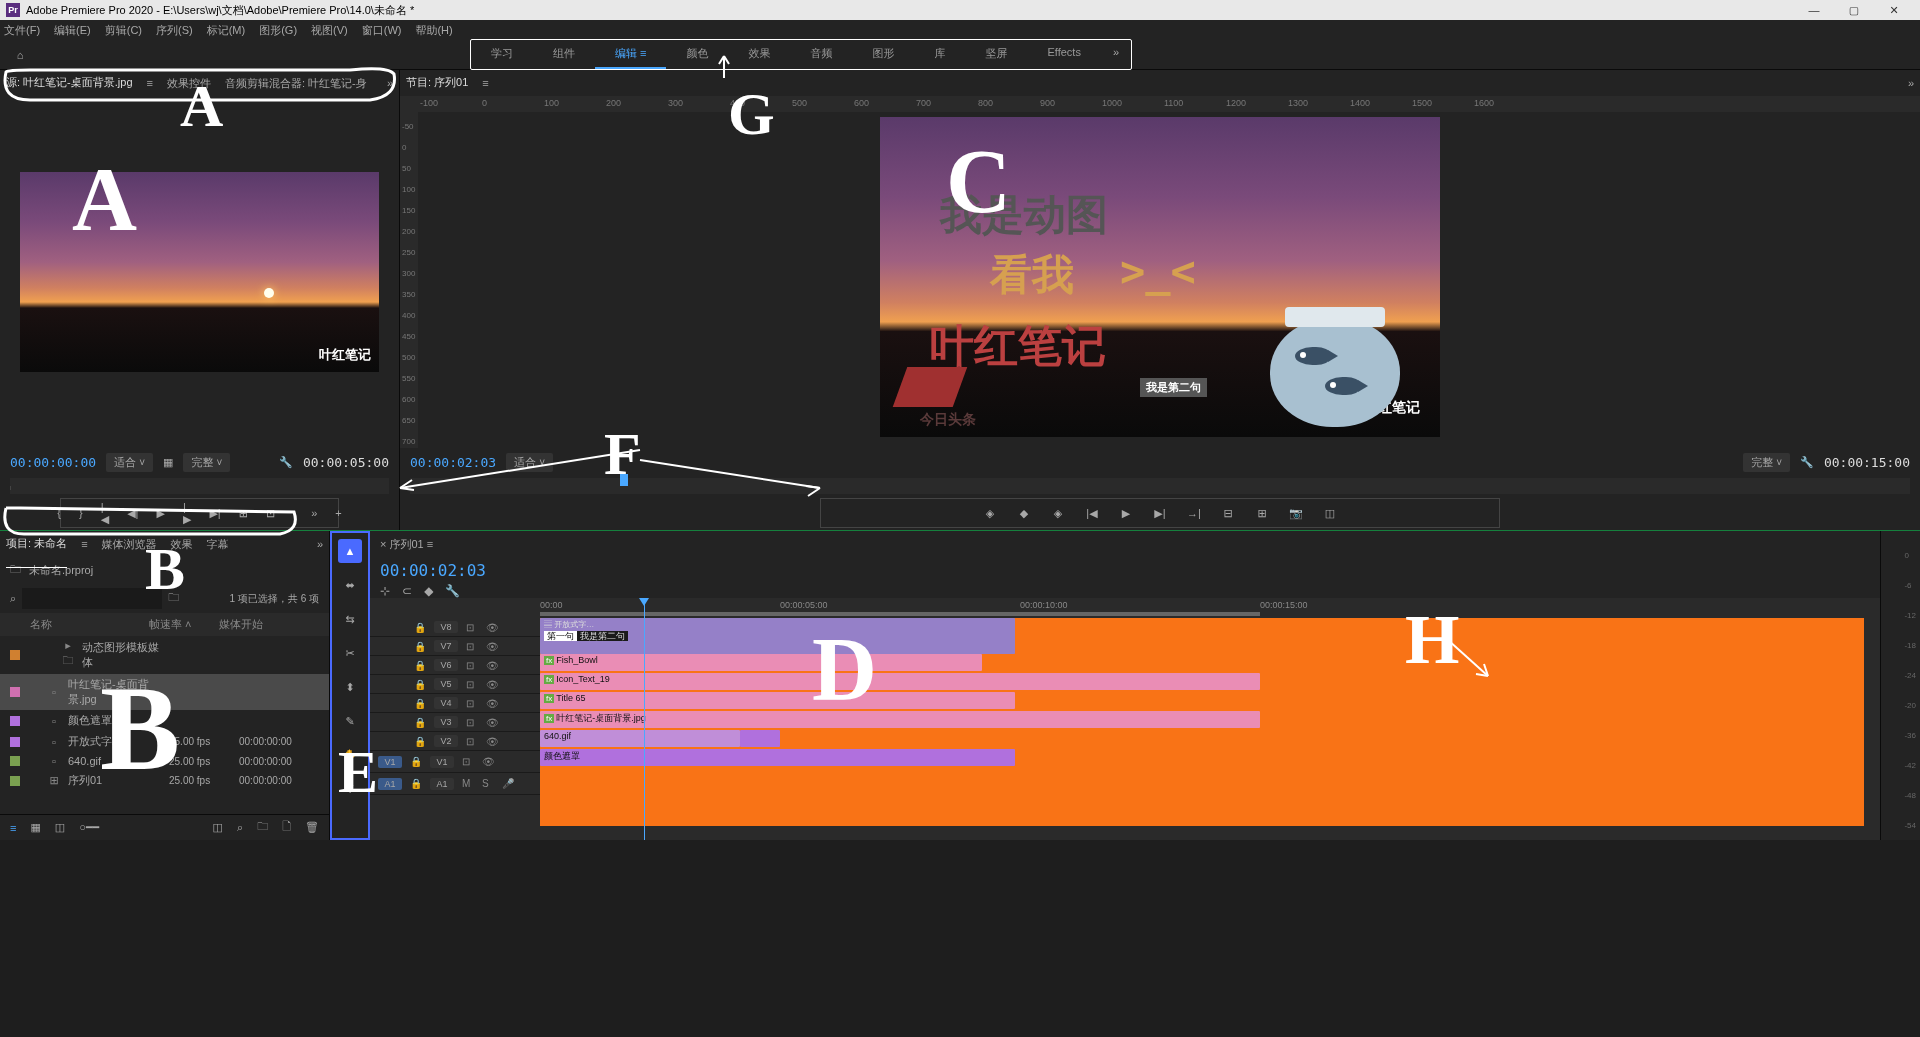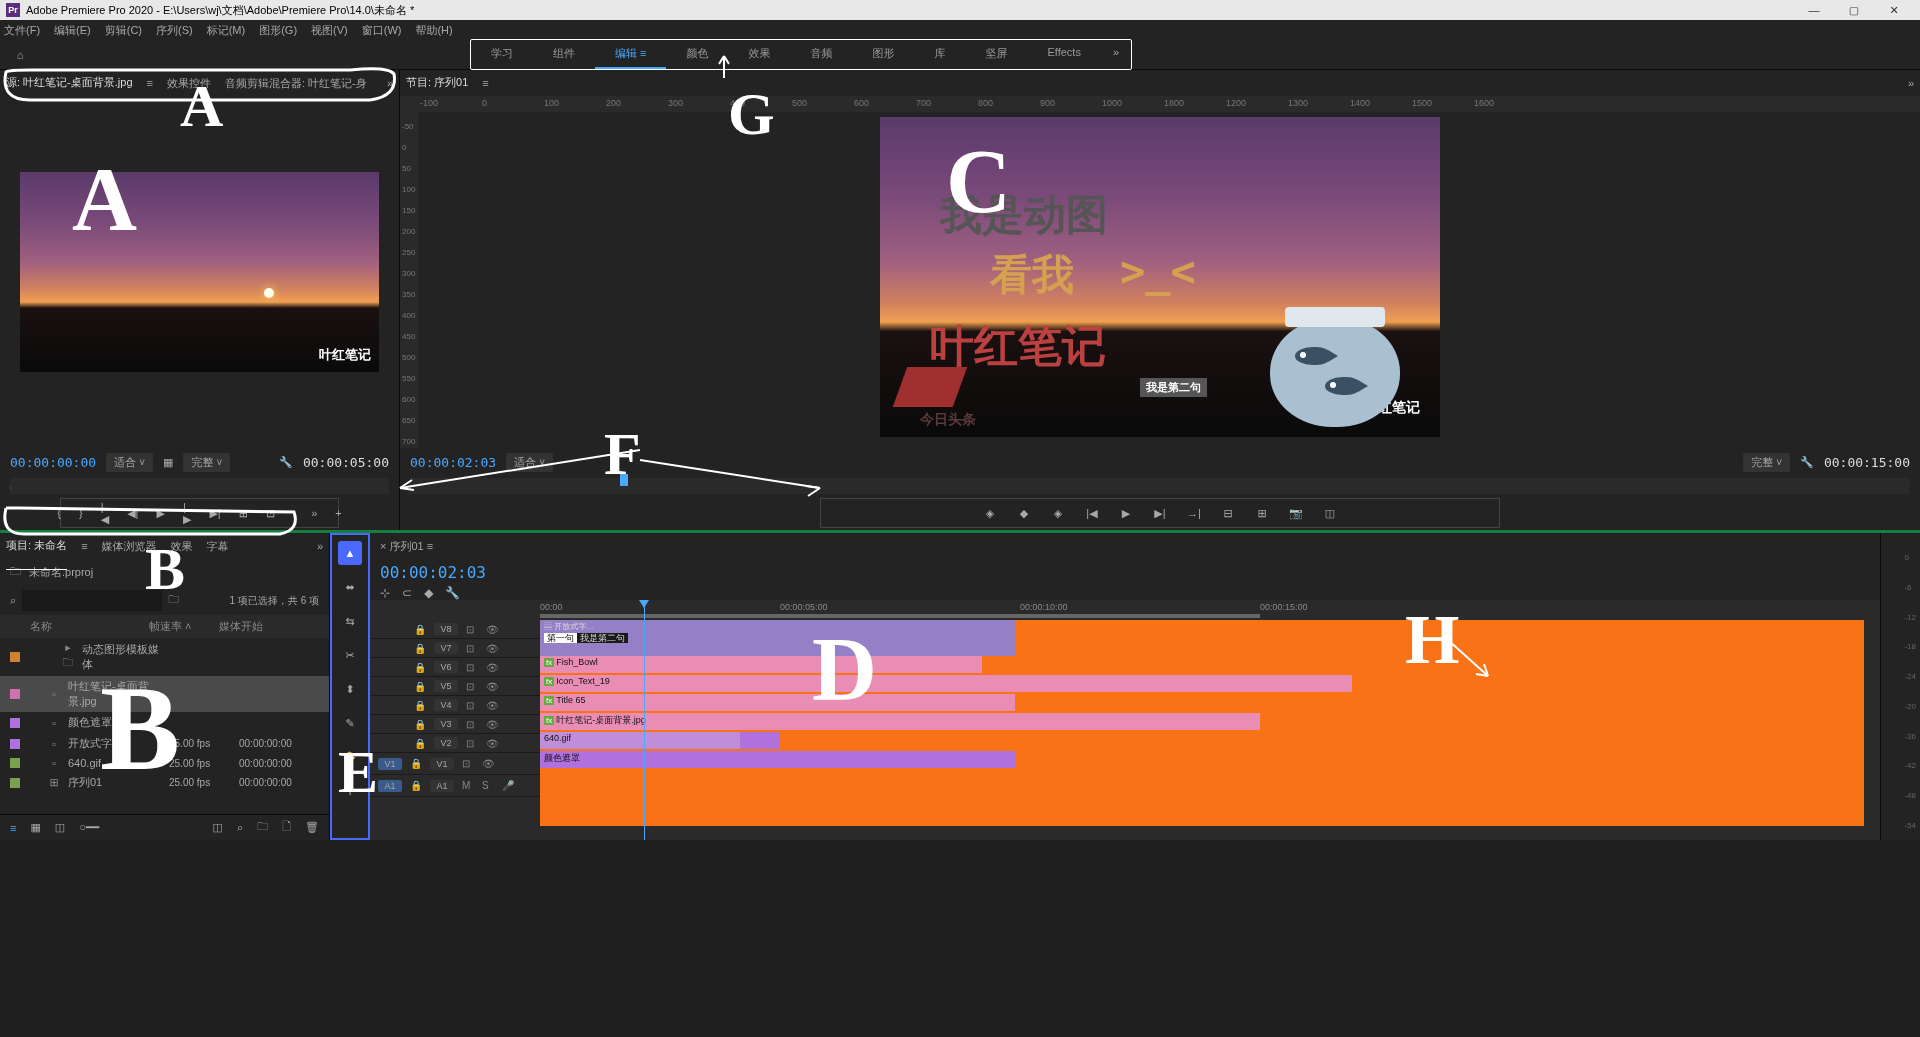--- a/index.html
+++ b/index.html
@@ -69,21 +69,21 @@
 .fishbowl { position: absolute; bottom: 10px; right: 40px; width: 130px; height: 120px; }
 .fishbowl-body { width: 130px; height: 110px; background: #a8c0d0; border-radius: 50% 50% 48% 48%; position: absolute; bottom: 0; }
 .fishbowl-top { width: 100px; height: 20px; background: #e0e8ed; border-radius: 4px; position: absolute; top: 0; left: 15px; }
 .fish { position: absolute; width: 35px; height: 18px; background: #3a5065; border-radius: 50% 40% 40% 50%; }
 .fish::after { content: ''; position: absolute; right: -8px; top: 3px; border-left: 10px solid #3a5065; border-top: 6px solid transparent; border-bottom: 6px solid transparent; }
 .fish-eye { position: absolute; left: 5px; top: 5px; width: 6px; height: 6px; background: #fff; border-radius: 50%; }
 .fish1 { top: 40px; left: 25px; }
 .fish2 { top: 70px; left: 55px; }
 
 
-.bottom { display: flex; height: 310px; border-top: 3px solid #15803d; }
+.bottom { display: flex; height: 310px; border-top: 1px solid #15803d; }
 .project-panel { width: 330px; background: #232323; border-right: 1px solid #0a0a0a; display: flex; flex-direction: column; }
 .proj-info { padding: 4px 10px; display: flex; align-items: center; gap: 8px; }
 .search-row { padding: 4px 10px; display: flex; align-items: center; gap: 6px; }
 .search-input { background: #1a1a1a; border: none; padding: 3px 6px; color: #aaa; width: 140px; }
 .selection-info { margin-left: auto; font-size: 10px; }
 .proj-header { display: flex; padding: 4px 30px; font-size: 11px; color: #888; background: #2a2a2a; }
 .proj-header .col1 { flex: 1; }
 .proj-header .col2 { width: 70px; }
 .proj-header .col3 { width: 80px; }
 .proj-list { flex: 1; overflow: auto; }
@@ -234,21 +234,21 @@
           <div class="tick" style="left: 144px;">100</div>
           <div class="tick" style="left: 206px;">200</div>
           <div class="tick" style="left: 268px;">300</div>
           <div class="tick" style="left: 330px;">400</div>
           <div class="tick" style="left: 392px;">500</div>
           <div class="tick" style="left: 454px;">600</div>
           <div class="tick" style="left: 516px;">700</div>
           <div class="tick" style="left: 578px;">800</div>
           <div class="tick" style="left: 640px;">900</div>
           <div class="tick" style="left: 702px;">1000</div>
-          <div class="tick" style="left: 764px;">1800</div>
+          <div class="tick" style="left: 764px;">1100</div>
           <div class="tick" style="left: 826px;">1200</div>
           <div class="tick" style="left: 888px;">1300</div>
           <div class="tick" style="left: 950px;">1400</div>
           <div class="tick" style="left: 1012px;">1500</div>
           <div class="tick" style="left: 1074px;">1600</div>
         </div>
       <div class="timeline-ruler-left" id="prog-ruler-v">
           <div class="vtick" style="top: 10px;">-50</div>
           <div class="vtick" style="top: 31px;">0</div>
           <div class="vtick" style="top: 52px;">50</div>
@@ -504,21 +504,21 @@
           <div class="in-out-bar"></div>
         <div class="rlabel" style="left: 0px;">00:00</div>
             <div class="rlabel" style="left: 240px;">00:00:05:00</div>
             <div class="rlabel" style="left: 480px;">00:00:10:00</div>
             <div class="rlabel" style="left: 720px;">00:00:15:00</div>
           </div>
         <div class="playhead"></div>
         <div id="clips-area" style="position:relative">
             <div class="clip purple-title" style="top: 0px; left: 0px; width: 475px; height: 36px;"><span style="font-size:8px">▤ 开放式字…</span><br><span style="background:#fff;color:#000;padding:0 3px;font-size:9px">第一句</span><span style="background:#1a1a1a;color:#ddd;padding:0 3px;font-size:9px">我是第二句</span></div>
             <div class="clip pink" style="top: 36px; left: 0px; width: 442px;"><span class="fx-badge">fx</span>Fish_Bowl</div>
-            <div class="clip pink" style="top: 55px; left: 0px; width: 812px;"><span class="fx-badge">fx</span>Icon_Text_19</div>
+            <div class="clip pink" style="top: 55px; left: 0px; width: 720px;"><span class="fx-badge">fx</span>Icon_Text_19</div>
             <div class="clip pink" style="top: 74px; left: 0px; width: 475px;"><span class="fx-badge">fx</span>Title 65</div>
             <div class="clip pink" style="top: 93px; left: 0px; width: 720px;"><span class="fx-badge">fx</span>叶红笔记-桌面背景.jpg</div>
             <div class="clip purple-light" style="top: 112px; left: 0px; width: 200px;">640.gif</div>
             <div class="clip purple" style="top: 112px; left: 200px; width: 40px;"></div>
             <div class="clip purple" style="top: 131px; left: 0px; width: 475px;">颜色遮罩</div>
           </div>
         <div class="tl-scroll" style="position:absolute;bottom:0;left:0;right:0"></div>
       </div>
       <div style="width:16px;background:#2a2a2a">
         <div style="position:absolute;right:2px;top:558px;font-size:10px;color:#777">○</div>

